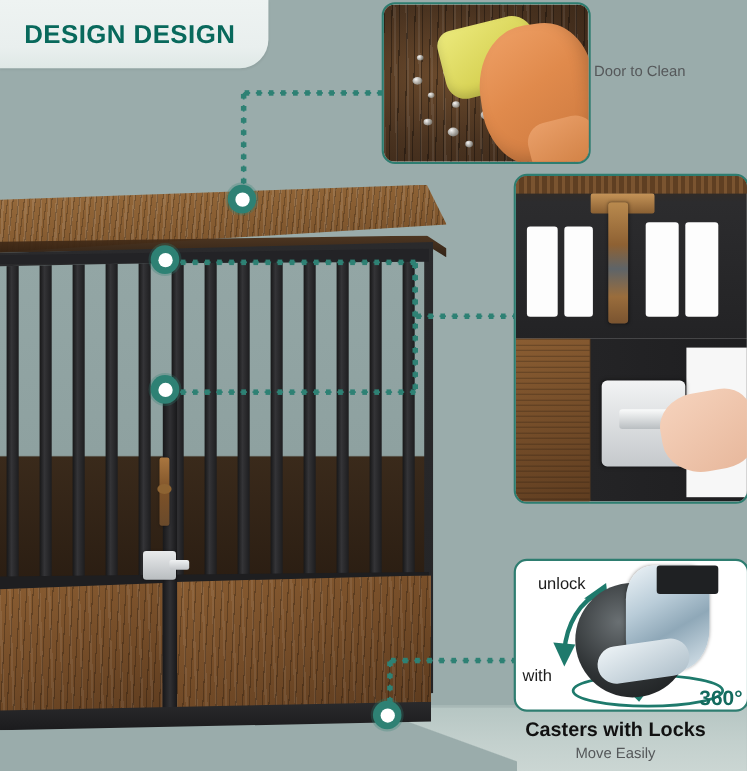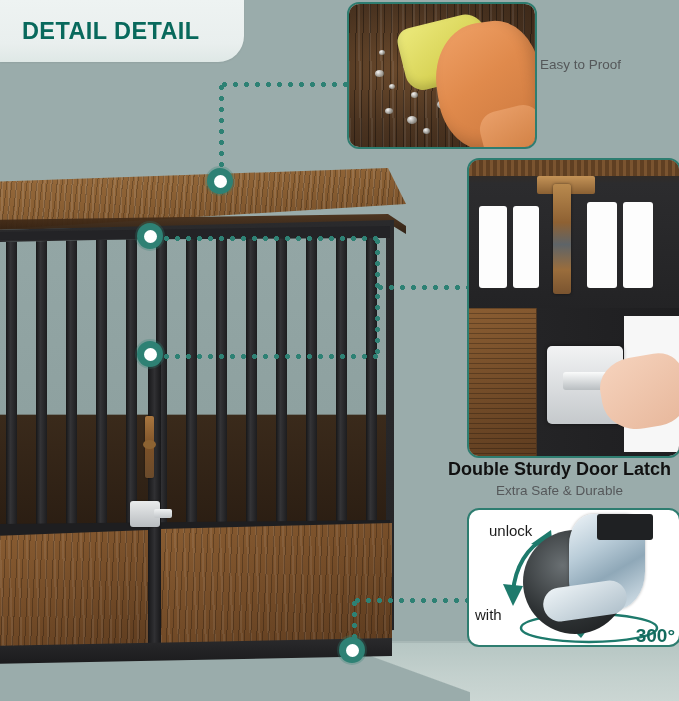--- a/index.html
+++ b/index.html
@@ -182,21 +182,21 @@
 <body>
 
 <div class="stage">
 
   <div class="bg-wall"></div>
   <div class="bg-floor"></div>
   <div class="bg-floor-edge"></div>
   <div class="floor-wedge"></div>
 
   <div class="banner">
-    <div class="banner-title">DETAIL DETAIL</div>
+    <div class="banner-title">DESIGN DESIGN</div>
   </div>
 
   <div class="product">
     <div class="top-slab"></div>
     <div class="top-slab-edge"></div>
     <div class="crate-body"></div>
     <div class="crate-interior"></div>
     <div class="bars">
       <div class="bar" style="left:6px;"></div>
       <div class="bar" style="left:36px;"></div>
@@ -262,57 +262,57 @@
     <div class="droplet" style="left:36px;top:104px;width:8px;height:6px;"></div>
     <div class="droplet" style="left:58px;top:112px;width:10px;height:8px;"></div>
     <div class="droplet" style="left:74px;top:124px;width:7px;height:6px;"></div>
     <div class="droplet" style="left:100px;top:62px;width:8px;height:6px;"></div>
     <div class="droplet" style="left:30px;top:46px;width:6px;height:5px;"></div>
     <div class="sponge"></div>
     <div class="glove"></div>
     <div class="glove-cuff"></div>
   </div>
   <div class="cap" id="cap-water">
-    <div class="cap-sub">Easy to Proof</div>
+    <div class="cap-sub">Door to Clean</div>
   </div>
 
   <div class="panel" id="panel-latch">
     <div class="latch-top">
       <div class="latch-woodstrip"></div>
       <div class="win" style="left:10px;top:46px;width:28px;height:82px;"></div>
       <div class="win" style="left:44px;top:46px;width:26px;height:82px;"></div>
       <div class="win" style="left:118px;top:42px;width:30px;height:86px;"></div>
       <div class="win" style="left:154px;top:42px;width:30px;height:86px;"></div>
       <div class="copper-plate"></div>
       <div class="copper-bolt"></div>
     </div>
     <div class="latch-bottom">
       <div class="latch-bottom-wood"></div>
       <div class="latch-white"></div>
       <div class="hasp-big"></div>
       <div class="hand"></div>
     </div>
   </div>
-  <div class="cap" id="cap-latch">
-    <div class="cap-title">Double Sturdy Door Latch</div>
-    <div class="cap-sub">Extra Safe &amp; Durable</div>
-  </div>
 
   <div class="panel" id="panel-caster">
     <svg class="arrow-svg" viewBox="0 0 210 135">
       <path d="M78 28 C58 36 46 58 44 82" stroke="#1e7a6c" stroke-width="4" fill="none"></path>
       <polygon points="82,20 62,34 84,38" fill="#1e7a6c"></polygon>
       <polygon points="44,96 34,74 54,76" fill="#1e7a6c"></polygon>
       <ellipse cx="120" cy="118" rx="68" ry="14" stroke="#1e7a6c" stroke-width="2.5" fill="none"></ellipse>
       <polygon points="112,128 96,112 124,112" fill="#1e7a6c"></polygon>
     </svg>
     <div class="caster-big">
       <div class="cb-tire"></div>
       <div class="cb-bracket"></div>
       <div class="cb-plate"></div>
       <div class="cb-shoe"></div>
     </div>
     <div class="lbl lbl-unlock">unlock</div>
     <div class="lbl lbl-lock">with</div>
-    <div class="deg">300°</div>
+    <div class="deg">360°</div>
+  </div>
+  <div class="cap" id="cap-caster">
+    <div class="cap-title">Casters with Locks</div>
+    <div class="cap-sub">Move Easily</div>
   </div>
 
 </div>
 
 </body></html>

